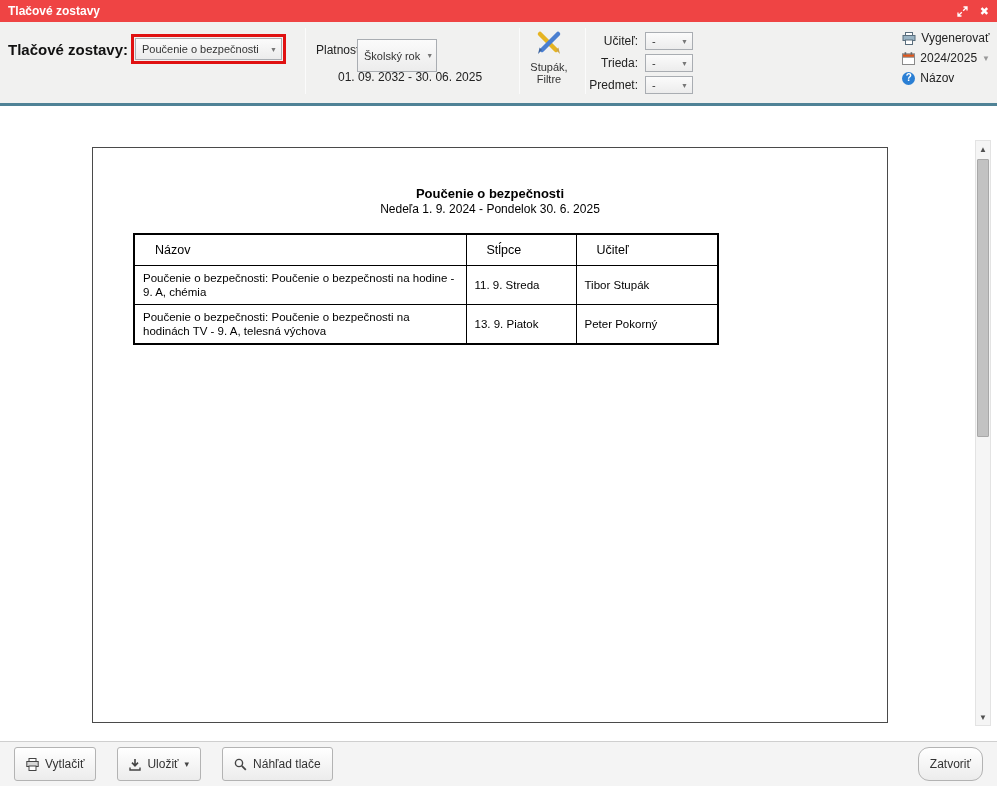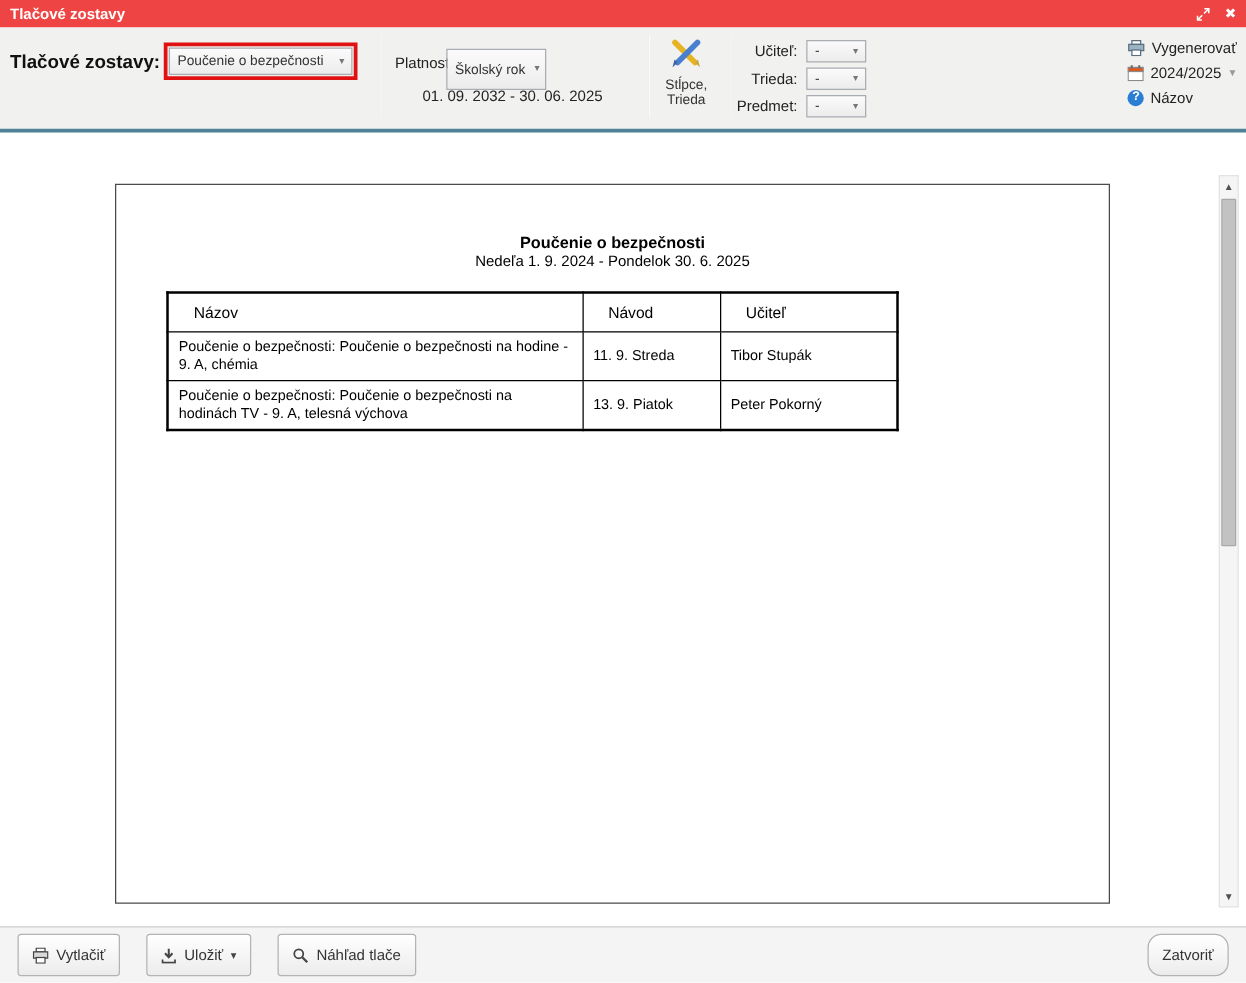--- a/index.html
+++ b/index.html
@@ -160,21 +160,21 @@
 
     <div class="columns-block">
       <span class="icon">
         <svg width="28" height="26" viewBox="0 0 28 26">
           <line x1="5" y1="4" x2="21" y2="20" stroke="#e6b422" stroke-width="4.5" stroke-linecap="round"></line>
           <polygon points="21,20 25,24 23.4,17.6" fill="#caa44a"></polygon>
           <line x1="23" y1="4" x2="7" y2="20" stroke="#4a7fd0" stroke-width="4.5" stroke-linecap="round"></line>
           <polygon points="7,20 3,24 4.6,17.6" fill="#3b64a0"></polygon>
         </svg>
       </span>
-      <div class="cf-label">Stĺpce, Trieda</div>
+      <div class="cf-label">Stupák, Filtre</div>
     </div>
 
     <span class="vdiv" style="left:585px;"></span>
 
     <div class="filters">
       <div class="filter-row">
         <span class="filter-label">Učiteľ:</span>
         <span class="select filter-select">
           <span>-</span>
           <span class="arrow">▼</span>
@@ -232,21 +232,21 @@
       <div class="doc-subtitle">Nedeľa 1. 9. 2024 - Pondelok 30. 6. 2025</div>
       <table class="doc-table">
         <colgroup>
             <col class="col-name">
             <col class="col-date">
             <col class="col-teach">
           </colgroup>
         <thead>
           <tr>
             <th>Názov</th>
-            <th>Návod</th>
+            <th>Stĺpce</th>
             <th>Učiteľ</th>
           </tr>
         </thead>
         <tbody>
           <tr>
             <td>Poučenie o bezpečnosti: Poučenie o bezpečnosti na hodine - 9. A, chémia</td>
             <td>11. 9. Streda</td>
             <td>Tibor Stupák</td>
           </tr>
           <tr>

